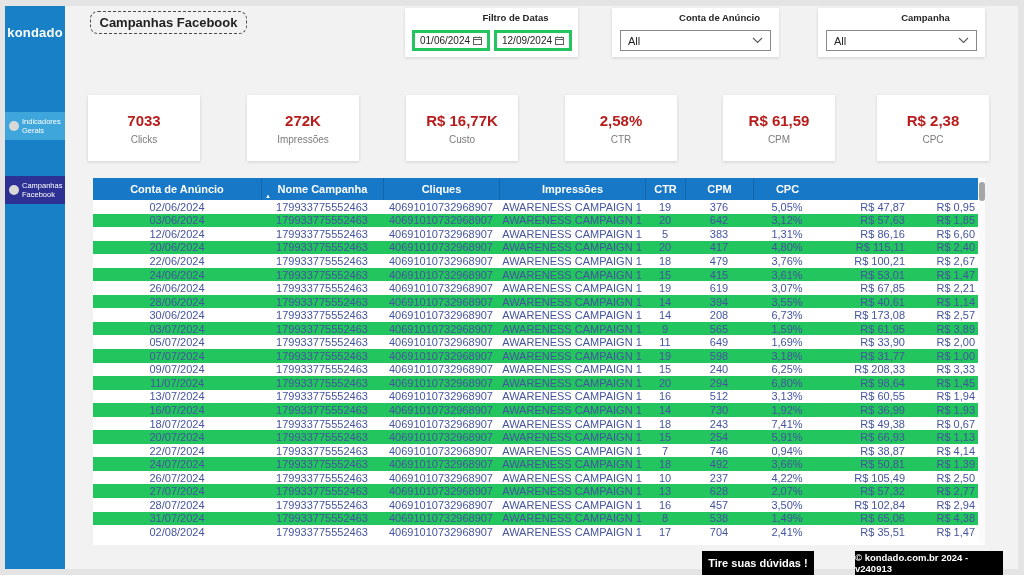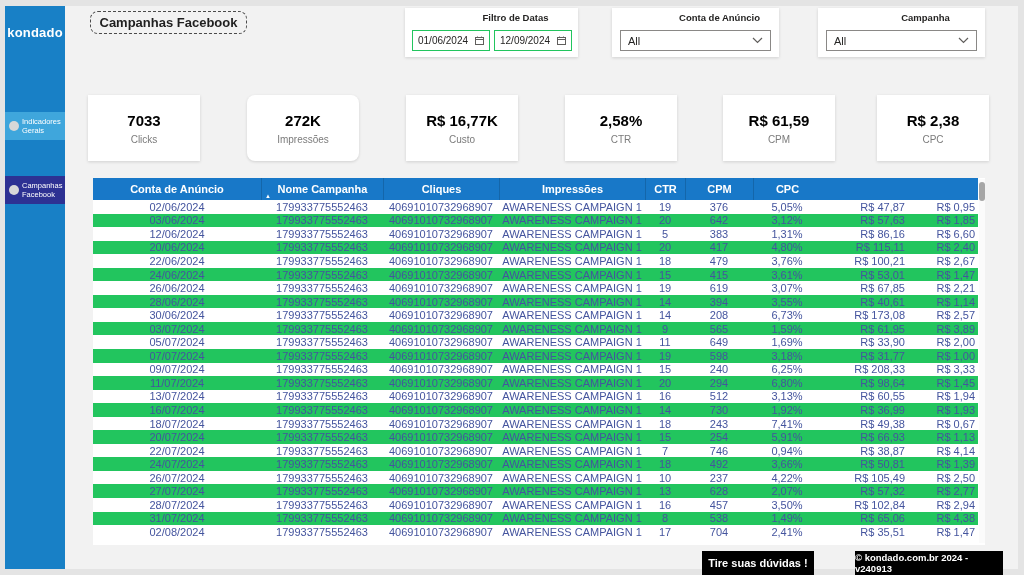--- a/index.html
+++ b/index.html
@@ -19,30 +19,30 @@
 
   
   .title-box { position:absolute; left:90px; top:11px; width:157px; height:23px; border:1px dashed #4A4A4A; border-radius:8px; display:flex; align-items:center; justify-content:center; font-size:13px; font-weight:600; color:#1F1F1F; }
 
   
   .fcard { position:absolute; top:8px; height:49px; background:#FFFFFF; box-shadow:0 1px 3px rgba(0,0,0,.14); }
   .fcard .flabel { text-align:center; font-size:9.5px; font-weight:700; color:#252423; margin-top:4px;margin-left:48px; }
   .fc-date { left:405px; width:173px; }
   .fc-account { left:612px; width:167px; }
   .fc-campaign { left:818px; width:167px; }
-  .dinput { position:absolute; top:22px; width:78px; height:21px; border:1px solid #22c55e; background:#FFFFFF; display:flex; align-items:center; justify-content:space-between; padding:0 5px; font-size:10px; color:#252423; cursor:text; }
+  .dinput { position:absolute; top:22px; width:78px; height:21px; border:3px solid #22c55e; background:#FFFFFF; display:flex; align-items:center; justify-content:space-between; padding:0 5px; font-size:10px; color:#252423; cursor:text; }
   .dinput.first { left:7px; } .dinput.second { left:89px; }
   .dropdown { position:absolute; left:8px; right:8px; top:22px; height:21px; border:1px solid #8A8886; background:#FFFFFF; display:flex; align-items:center; justify-content:space-between; padding:8px 7px; font-size:11px; color:#252423; cursor:pointer; }
   .cal-icon svg, .chev svg { display:block; }
 
   
   .kpi { position:absolute; top:95px; width:112px; height:66px; background:#FFFFFF; box-shadow:0 1px 3px rgba(0,0,0,.14); display:flex; flex-direction:column; align-items:center; justify-content:center; gap:5px; }
-  .kpi .v { font-size:15px; font-weight:700; color:#000000; }
+  .kpi .v { font-size:15px; font-weight:700; color:#b91c1c; }
   .kpi .l { font-size:10px; color:#7B7B7B; }
-  .k0{left:88px;} .k1{left:247px;border-radius:8px;} .k2{left:406px;} .k3{left:565px;} .k4{left:723px;} .k5{left:877px;}
+  .k0{left:88px;} .k1{left:247px;} .k2{left:406px;} .k3{left:565px;} .k4{left:723px;} .k5{left:877px;}
 
   
   .table { position:absolute; left:93px; top:178px; width:892px; height:367px; background:#FFFFFF; }
   .thead, .tr { display:grid; grid-template-columns:168px 122px 116px 146px 40px 68px 68px 87px 70px; width:885px; }
   .thead { height:22px; background:#1878C8; }
   .th { position:relative; color:#FFFFFF; font-size:11px; font-weight:700; display:flex; align-items:center; justify-content:center; white-space:nowrap; overflow:hidden; cursor:pointer; }
   .th + .th { border-left:1px solid rgba(0,0,0,.15); }
   .sort { position:absolute; left:3px; bottom:0; font-size:6px; line-height:7px; }
   .tbody { position:absolute; left:0; top:22px; width:885px; }
   .tr { height:13.56px; background:#FFFFFF; }

